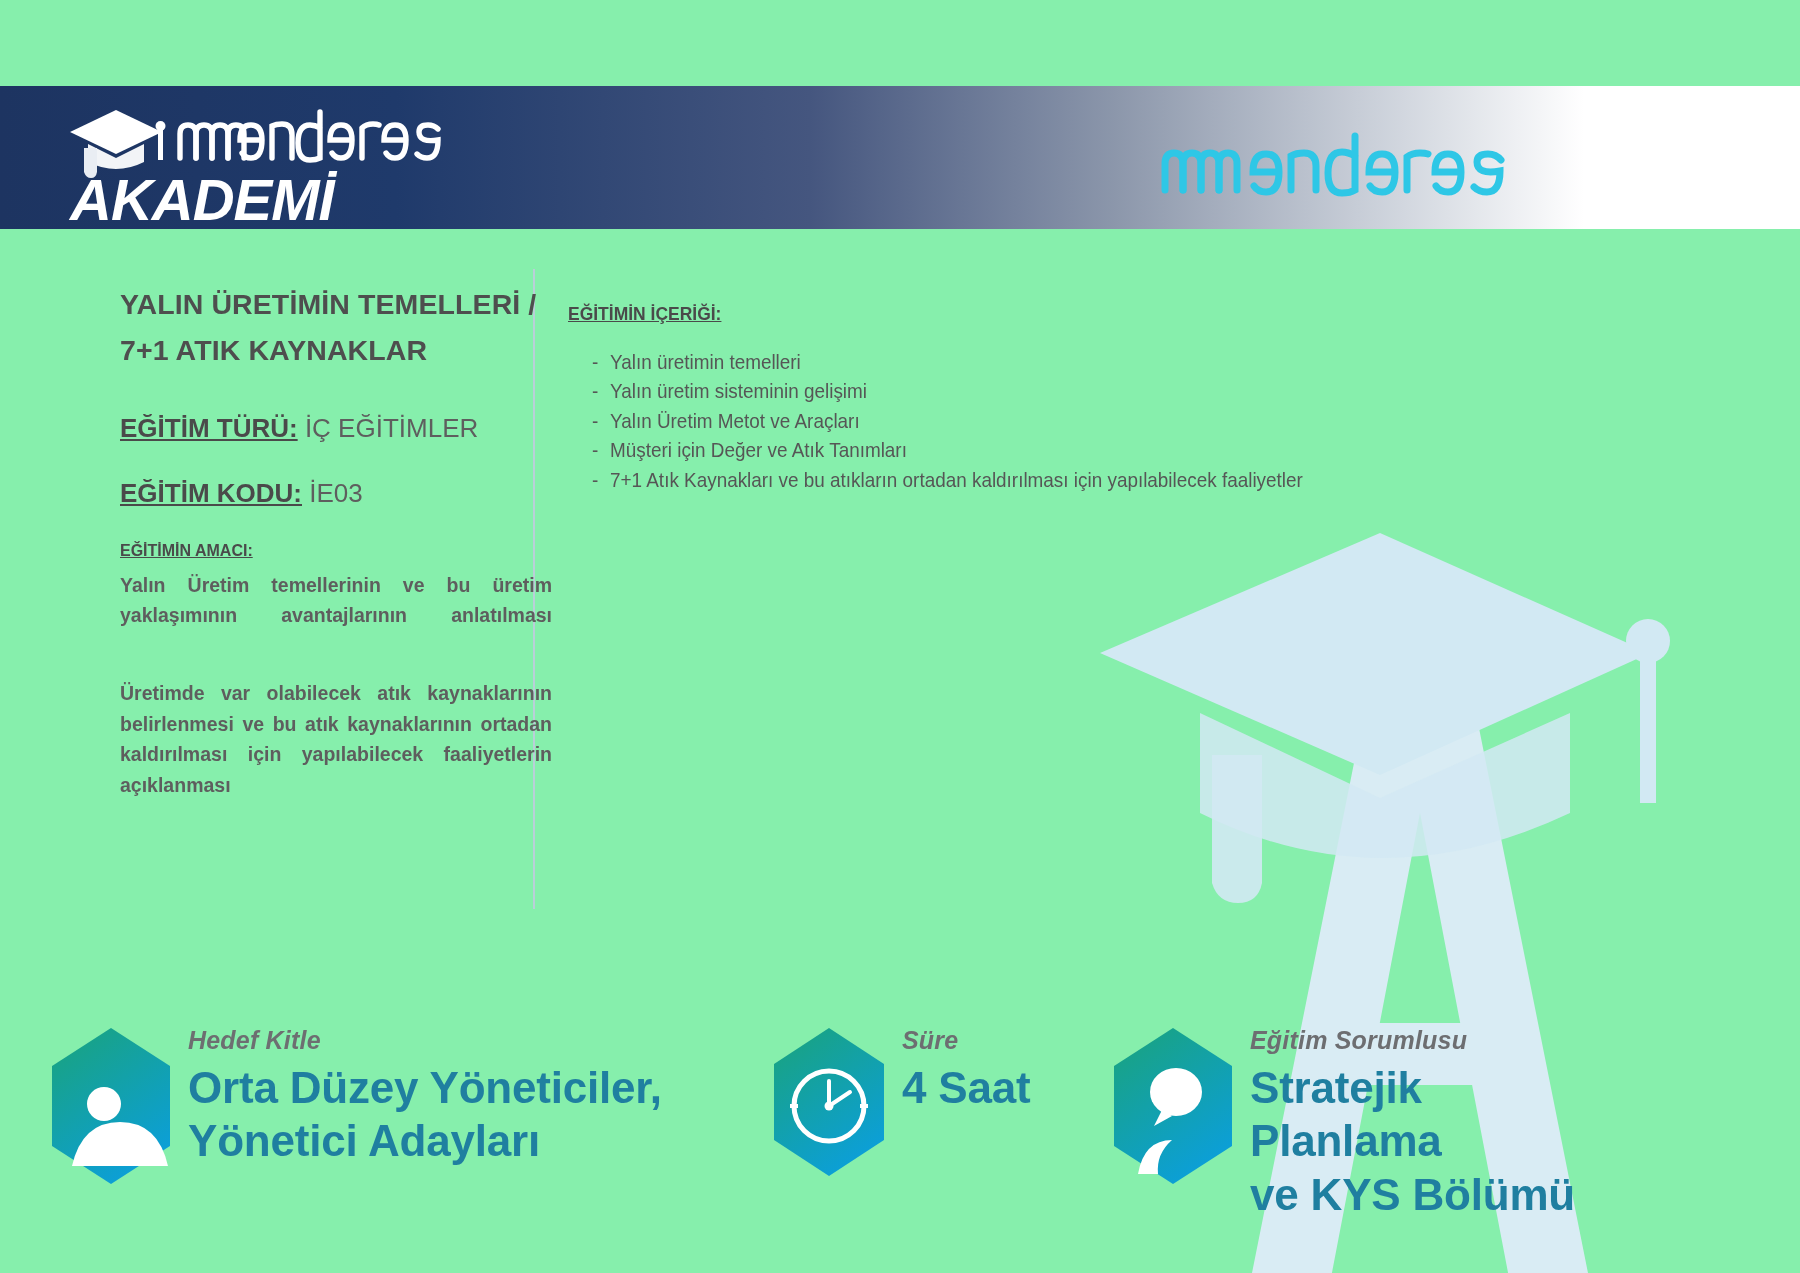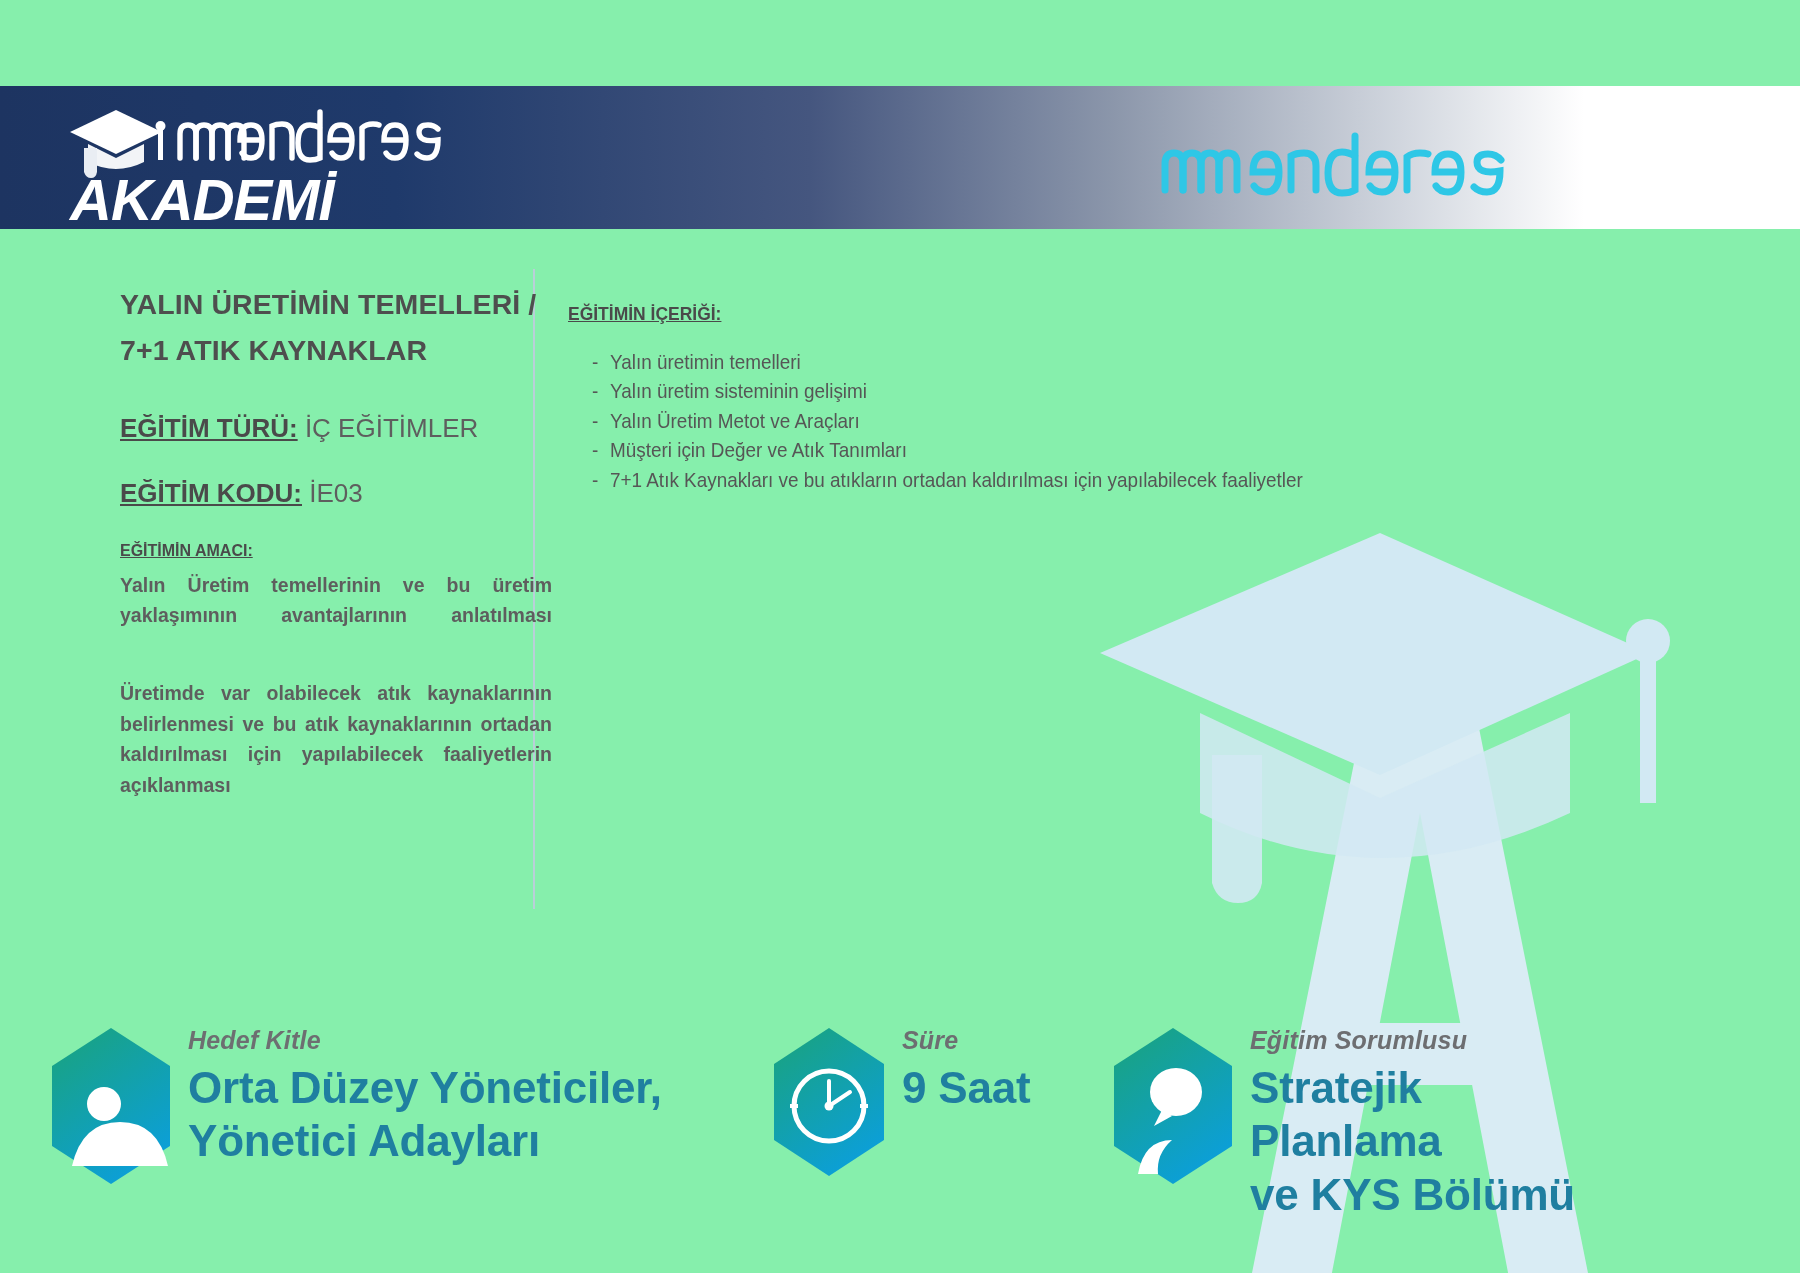--- a/index.html
+++ b/index.html
@@ -238,21 +238,21 @@
         <circle cx="59" cy="80" r="35" fill="none" stroke="#fff" stroke-width="5"></circle>
         <line x1="59" y1="80" x2="59" y2="55" stroke="#fff" stroke-width="4" stroke-linecap="round"></line>
         <line x1="59" y1="80" x2="80" y2="66" stroke="#fff" stroke-width="4" stroke-linecap="round"></line>
         <circle cx="59" cy="80" r="4.5" fill="#fff"></circle>
         <line x1="20" y1="80" x2="28" y2="80" stroke="#fff" stroke-width="4"></line>
         <line x1="90" y1="80" x2="98" y2="80" stroke="#fff" stroke-width="4"></line>
       </svg>
       <div class="badge-text">
         <div class="badge-caption">Süre</div>
         <div class="badge-value">
-          <span class="ln">9 Saat</span>
+          <span class="ln">4 Saat</span>
         </div>
       </div>
     </div>
 
     <div class="badge" id="b-owner">
       <svg class="hex" width="126" height="160" viewBox="0 0 126 160" aria-hidden="true">
         <defs>
           <linearGradient id="gC" x1="0" y1="0" x2="0.55" y2="1">
             <stop offset="0%" stop-color="#1aa37a"></stop>
               <stop offset="100%" stop-color="#0c9fd6"></stop>

